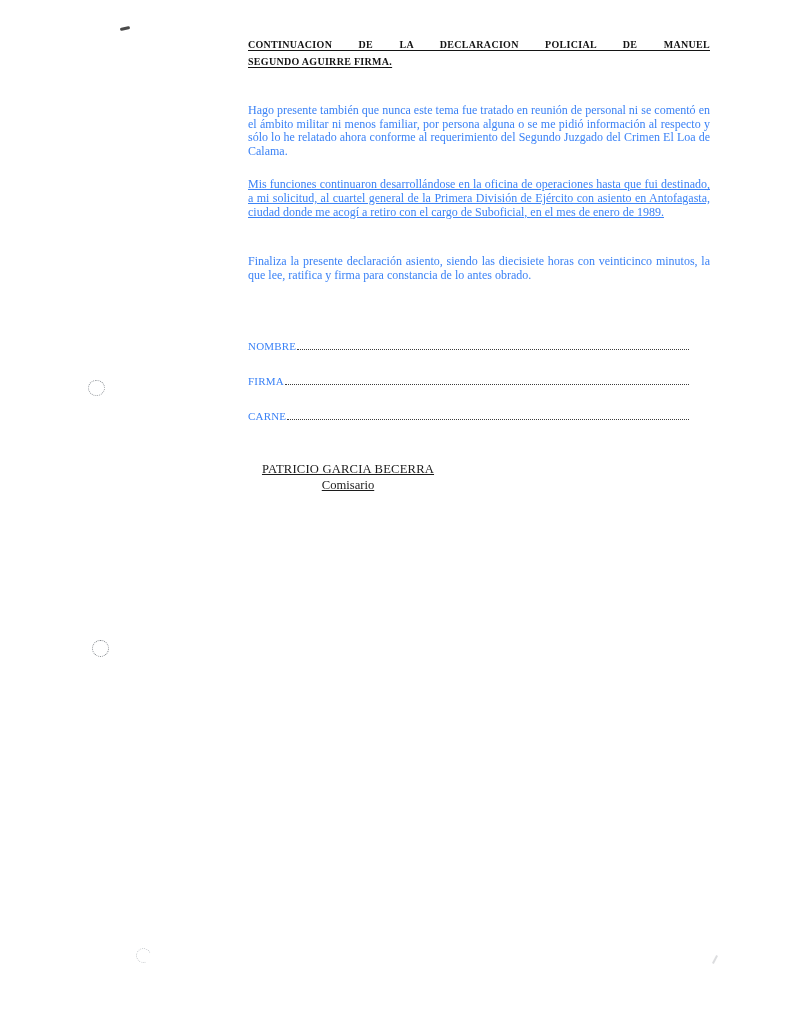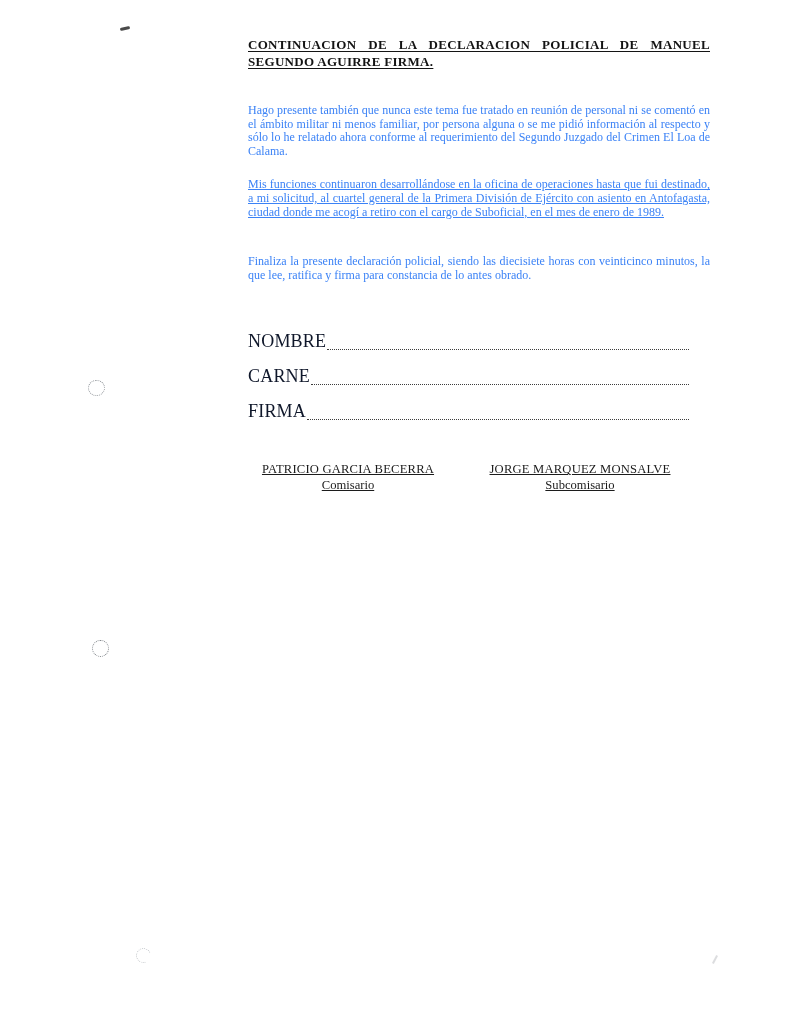--- a/index.html
+++ b/index.html
@@ -17,21 +17,21 @@
     color: #1c1c1c;
   }
   .content {
     position: absolute;
     left: 248px;
     top: 36px;
     width: 462px;
   }
   .doc-title {
     font-weight: bold;
-    font-size: 13px;
+    font-size: 10px;
     line-height: 17px;
     letter-spacing: 0.3px;
     color: #141414;
   }
   .doc-title .t-line {
     text-decoration: underline;
     text-underline-offset: 2px;
   }
   .doc-title .t-line.justify {
     text-align: justify;
@@ -50,23 +50,23 @@
   .para.p4 { margin-top: 36px; }
   .fields {
     margin-top: 56px;
     width: 441px;
   }
   .field-row {
     display: flex;
     align-items: flex-end;
     height: 14px;
     margin-bottom: 21px;
-    font-size: 18px;
+    font-size: 11px;
     letter-spacing: 0.2px;
-    color: #0f172a;
+    color: #3b82f6;
     text-align: center;
   }
   .field-row .dots {
     flex: 1;
     border-bottom: 1.6px dotted #3d3d3d;
     margin-bottom: 2px;
     margin-left: 1px;
   }
   .signatures {
     margin-top: 40px;
@@ -140,42 +140,38 @@
     <div class="doc-title">
       <div class="t-line justify">CONTINUACION DE LA DECLARACION POLICIAL DE MANUEL</div>
       <div class="t-line">SEGUNDO AGUIRRE FIRMA.</div>
     </div>
 
     <p class="para p1">Hago presente también que nunca este tema fue tratado en reunión de personal ni se comentó en el ámbito militar ni menos familiar, por persona alguna o se me pidió información al respecto y sólo lo he relatado ahora conforme al requerimiento del Segundo Juzgado del Crimen El Loa de Calama.</p>
 
     <p class="para p2">Mis funciones continuaron desarrollándose en la oficina de operaciones hasta que fui destinado, a mi solicitud, al cuartel general de la Primera División de Ejército con asiento en Antofagasta, ciudad donde me acogí a retiro con el cargo de Suboficial, en el mes de enero de 1989.</p>
 
 
-    <p class="para p4">Finaliza la presente declaración policial, siendo las diecisiete horas con veinticinco minutos, la que lee, ratifica y firma para constancia de lo antes obrado.</p>
+    <p class="para p4">Finaliza la presente declaración asiento, siendo las diecisiete horas con veinticinco minutos, la que lee, ratifica y firma para constancia de lo antes obrado.</p>
 
     <div class="fields">
       <div class="field-row">
         <span>NOMBRE</span>
         <span class="dots"></span>
       </div>
       <div class="field-row">
-        <span>CARNE</span>
+        <span>FIRMA</span>
         <span class="dots"></span>
       </div>
       <div class="field-row">
-        <span>FIRMA</span>
+        <span>CARNE</span>
         <span class="dots"></span>
       </div>
     </div>
 
     <div class="signatures">
       <div class="sig-block left">
         <div class="sig-name">PATRICIO GARCIA BECERRA</div>
         <div class="sig-title">Comisario</div>
       </div>
-      <div class="sig-block right">
-        <div class="sig-name">JORGE MARQUEZ MONSALVE</div>
-        <div class="sig-title">Subcomisario</div>
-      </div>
     </div>
 
   </div>
 </div>
 
 </body></html>

